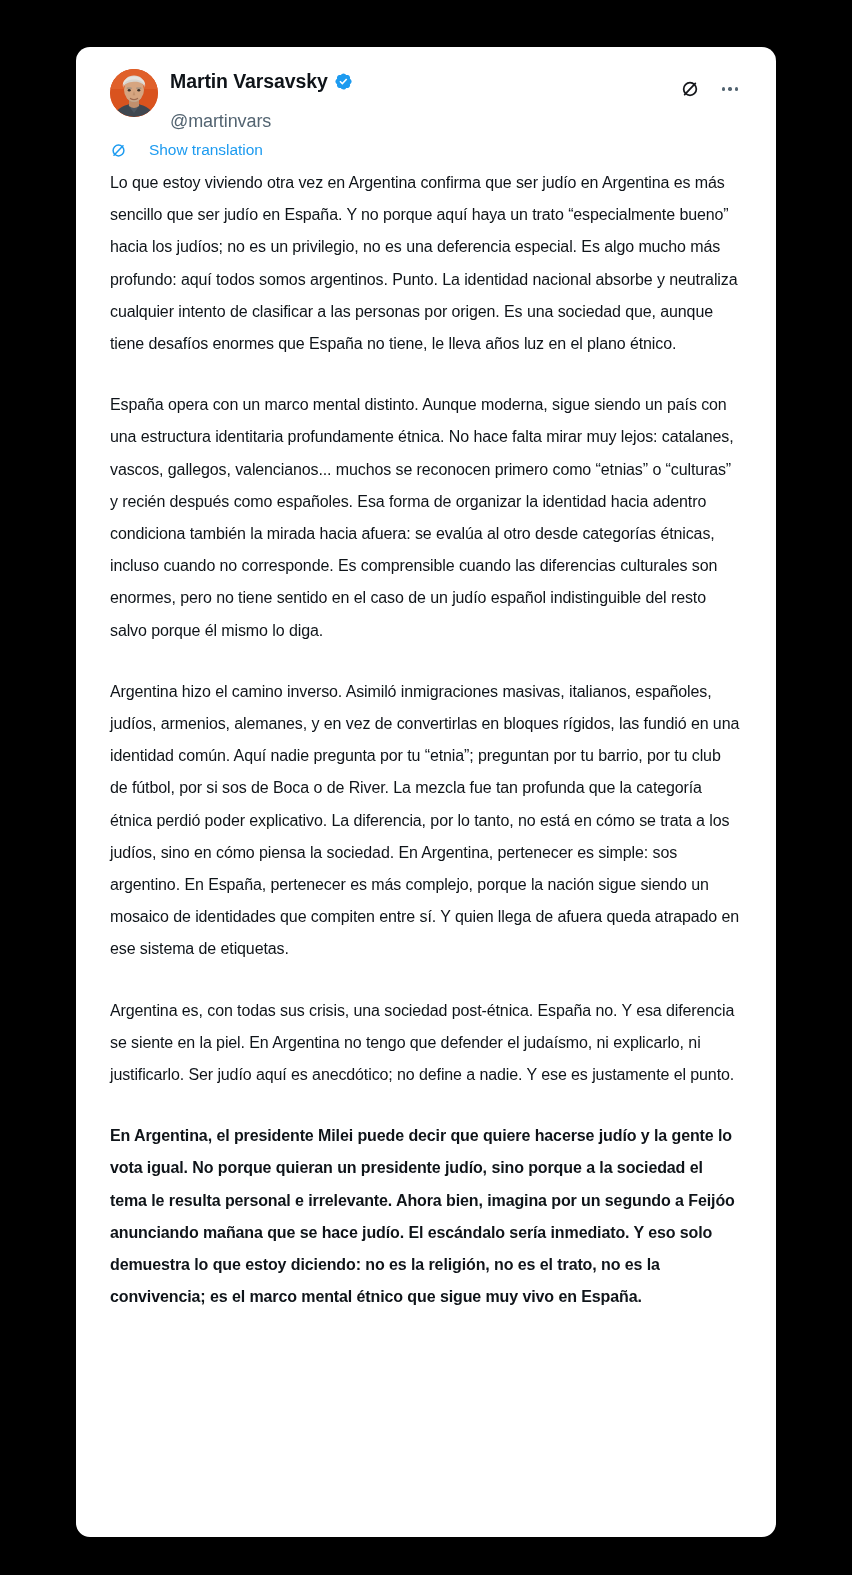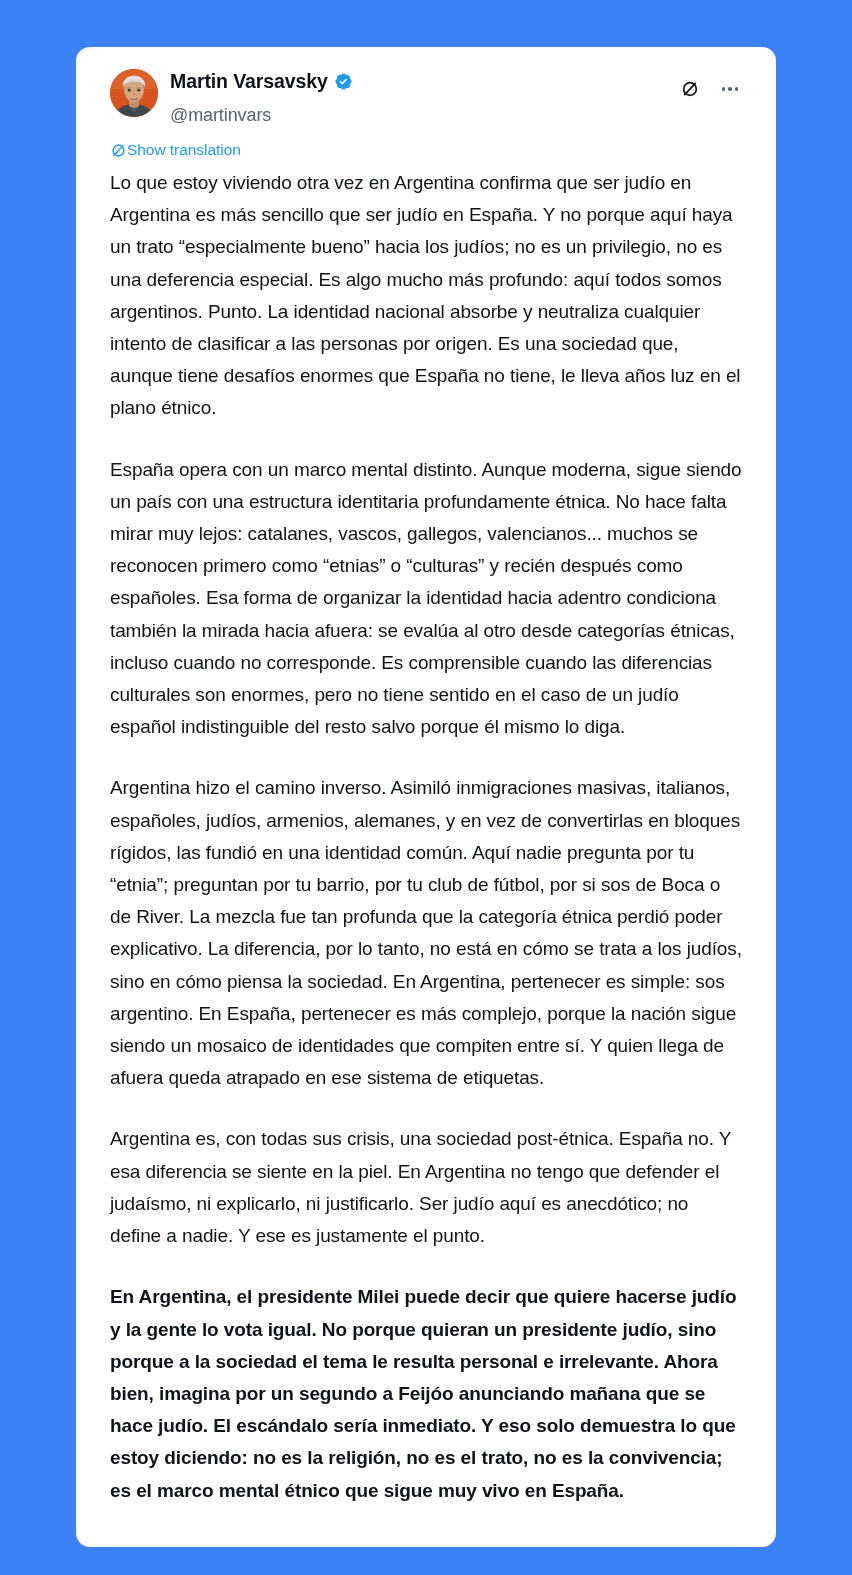--- a/index.html
+++ b/index.html
@@ -11,21 +11,21 @@
     height: 1575px;
     background: #f2f2f2;
     font-family: "Liberation Sans", sans-serif;
     -webkit-font-smoothing: antialiased;
   }
 
   .page {
     position: relative;
     width: 852px;
     height: 1575px;
-    background: #3b82f6;
+    background: #000000;
     overflow: hidden;
   }
 
   
   .post-card {
     position: absolute;
     left: 76px;
     top: 47px;
     width: 700px;
     min-height: 1490px;
@@ -82,21 +82,21 @@
     height: 19px;
     display: inline-block;
     flex: 0 0 19px;
   }
   .verified-badge svg { display: block; width: 19px; height: 19px; }
 
   .handle {
     font-size: 18px;
     color: #536471;
     line-height: 1.3;
-    margin-top: 12px;
+    margin-top: 18px;
     letter-spacing: -0.1px;
   }
 
   .header-actions {
     display: flex;
     align-items: center;
     gap: 17px;
     padding-top: 9px;
   }
   .grok-btn {
@@ -123,21 +123,21 @@
     height: 3.4px;
     border-radius: 50%;
     background: #536471;
     display: block;
   }
 
   
   .translation-row {
     display: flex;
     align-items: center;
-    gap: 0;
+    gap: 22px;
     margin-top: 16px;
     margin-bottom: 2px;
     cursor: pointer;
     width: fit-content;
   }
   .translation-icon {
     width: 17px;
     height: 17px;
     flex: 0 0 17px;
   }
@@ -146,21 +146,21 @@
     font-size: 15.5px;
     color: #1d9bf0;
     letter-spacing: -0.05px;
   }
 
   
   .post-body {
     margin-top: 8px;
   }
   .post-body p {
-    font-size: 19px;
+    font-size: 16px;
     line-height: 32.2px;
     color: #0f1419;
     margin: 0 0 29px 0;
     letter-spacing: -0.12px;
     word-spacing: 0.1px;
   }
   .post-body p:last-child { margin-bottom: 0; font-weight: bold; }
 </style>
 </head>
 <body>

